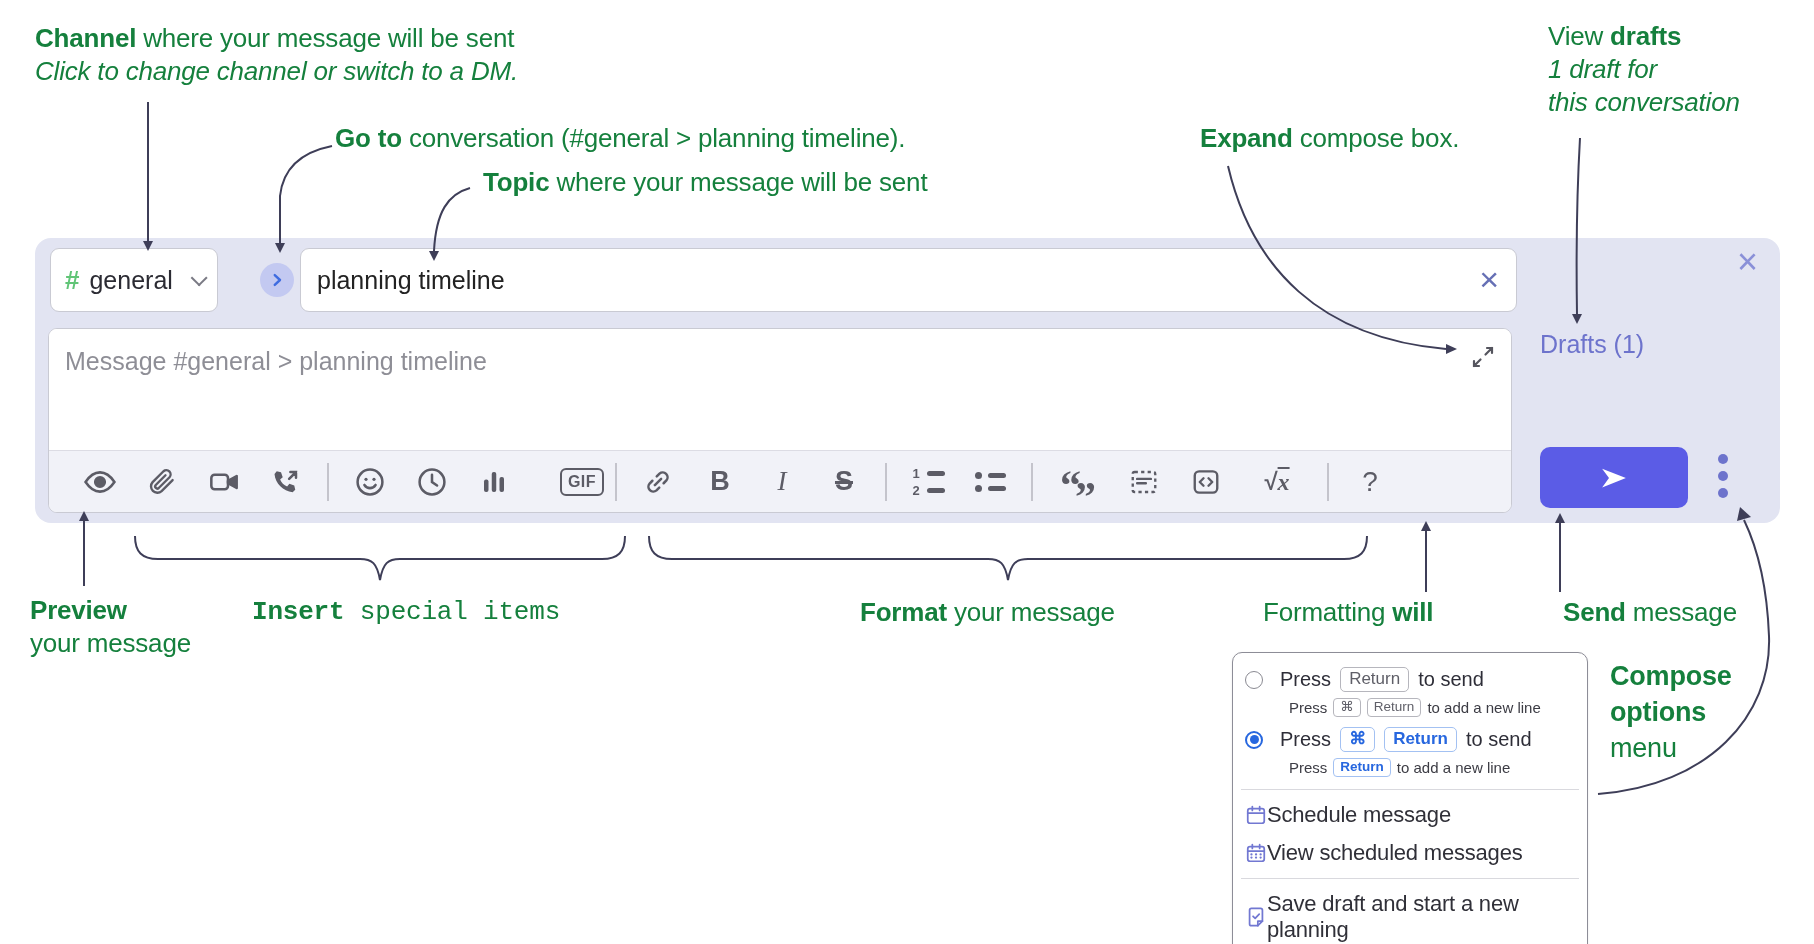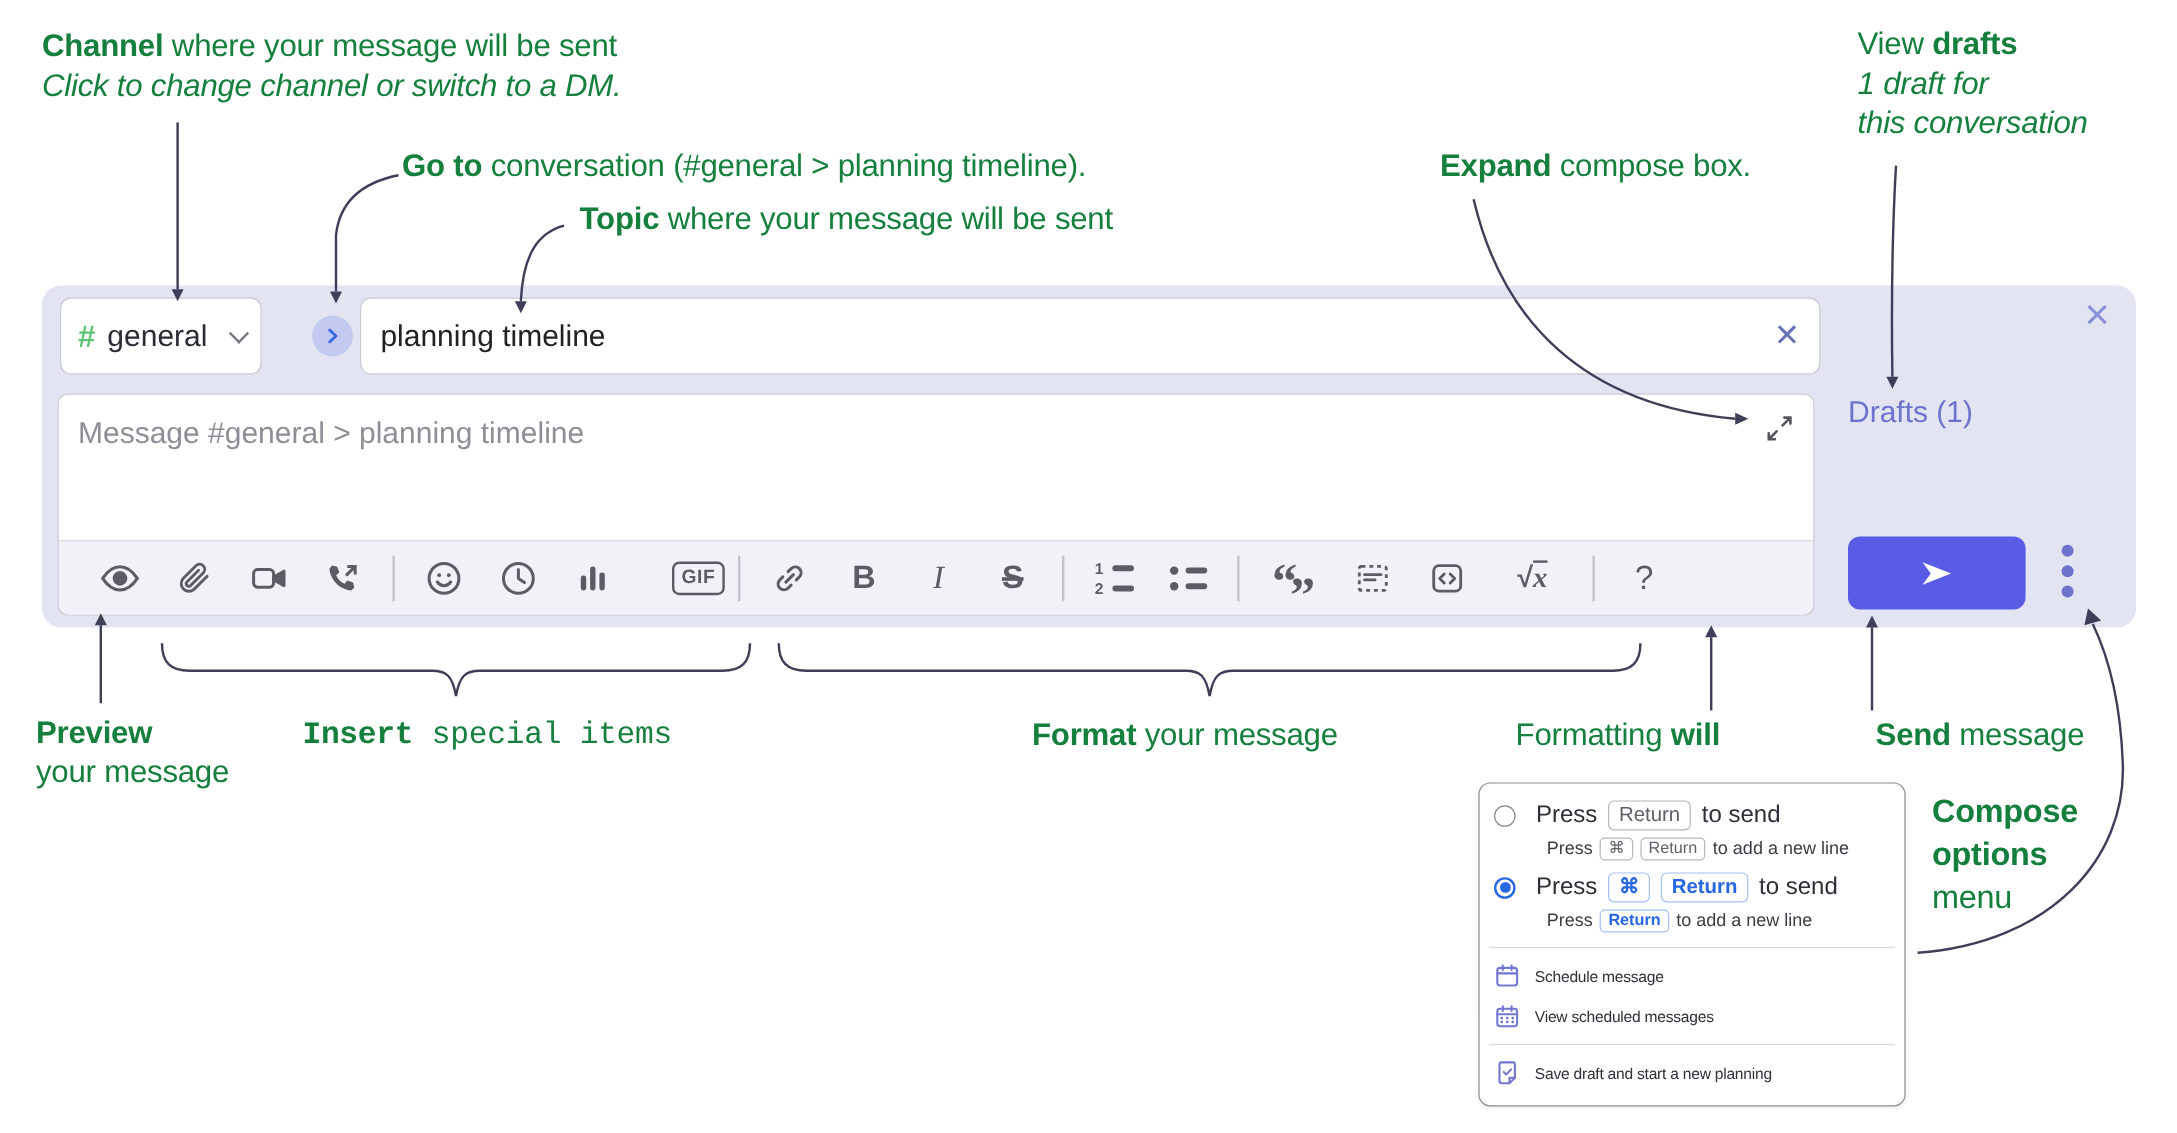--- a/index.html
+++ b/index.html
@@ -73,21 +73,21 @@
     padding:10px 12px 10px 12px; z-index:5; box-shadow:0 1px 3px rgba(0,0,0,.08); }
   .mrow { display:flex; align-items:center; gap:9px; padding:4px 0; font-size:20px; color:#2e2e38; cursor:pointer; }
   .msub { display:flex; align-items:center; gap:6px; padding:2px 0 6px 44px; font-size:15px; color:#3c3c44; }
   .radio { width:18px; height:18px; border-radius:50%; border:1.5px solid #8a8a92; flex:none; margin-right:8px; }
   .radio.sel { border:2px solid #2767df; display:flex; align-items:center; justify-content:center; }
   .radio.sel::after { content:""; width:9px; height:9px; border-radius:50%; background:#2767df; }
   .kbd { border:1px solid #b6b6bd; border-radius:5px; padding:1px 8px 2px; font-size:17px; color:#5f5f68; background:#fff; line-height:20px; }
   .kbd.sm { font-size:13.5px; padding:0 6px 1px; line-height:16px; border-radius:4px; }
   .kbd.blue { border-color:#a3c1f2; color:#2767df; font-weight:700; }
   .msep { height:1px; background:#d9d9de; margin:6px -4px; }
-  .mitem { display:flex; align-items:center; gap:12px; padding:6px 0; font-size:13px; letter-spacing:-0.2px; color:#303038; cursor:pointer; }
+  .mitem { display:flex; align-items:center; padding:6px 0; font-size:22px; letter-spacing:-0.2px; color:#303038; cursor:pointer; }
   .mitem svg { color:#7278d2; flex:none; }
 
   .co-label { left:1610px; top:658px; font-size:27px; line-height:36px; }
 </style>
 </head>
 <body>
 <div id="canvas">
 
   <div class="abs note" style="left:35px; top:22px;">
     <div><b>Channel</b><span> where your message will be sent</span></div>

